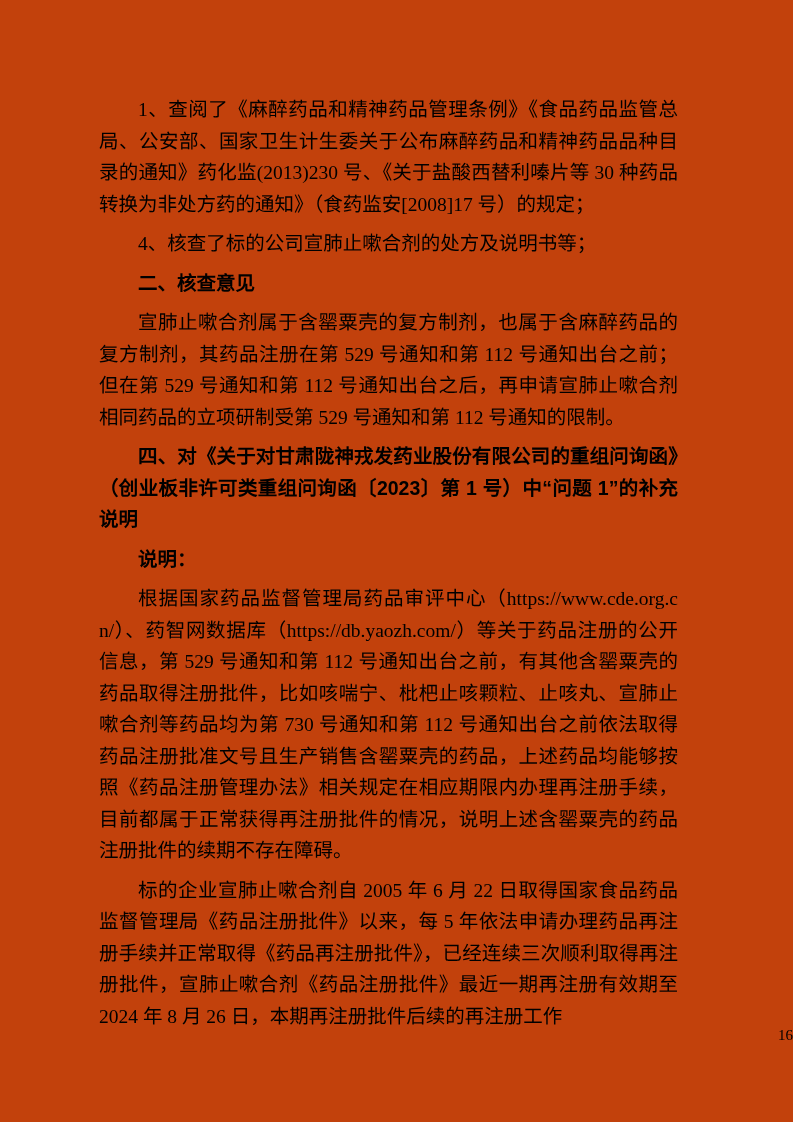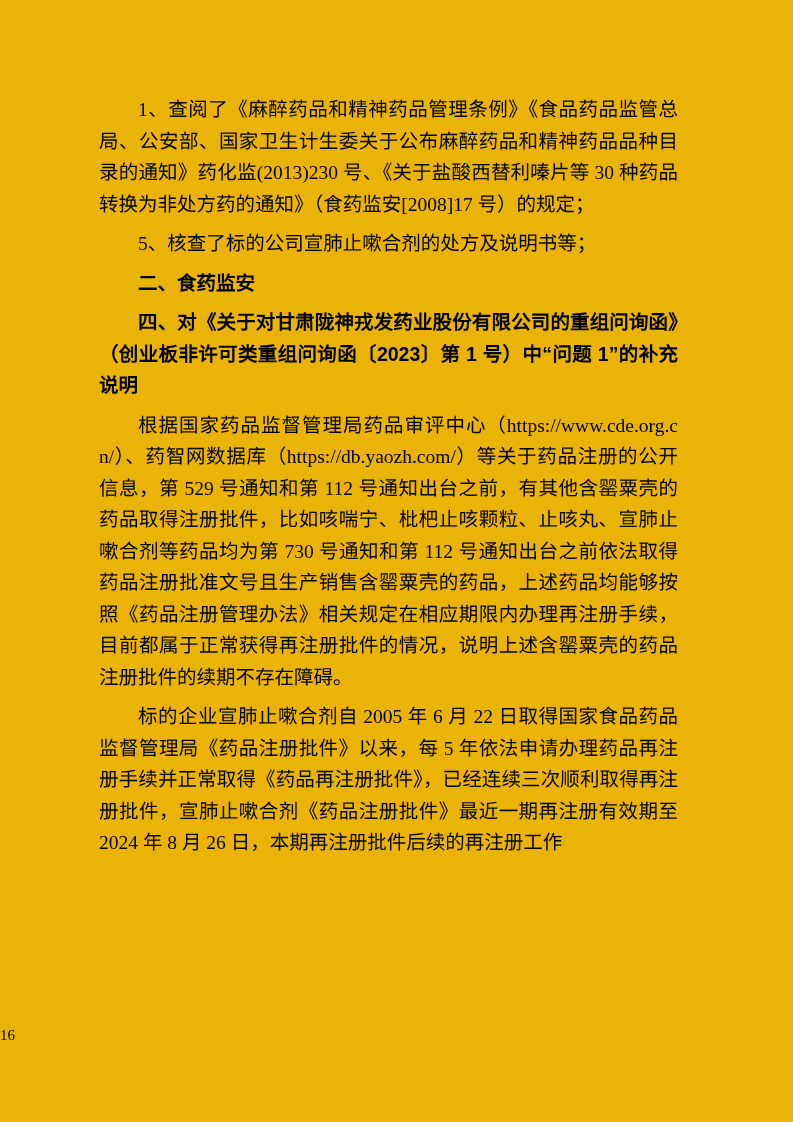--- a/index.html
+++ b/index.html
@@ -5,21 +5,21 @@
   html, body {
     margin: 0;
     padding: 0;
     background: #e8e8e8;
   }
   .page {
     position: relative;
     width: 793px;
     height: 1122px;
     margin: 0 auto;
-    background: #eab308;
+    background: #c2410c;
     overflow: hidden;
     font-family: "Liberation Serif", "DejaVu Serif", serif;
     color: #000000;
   }
   .content {
     position: absolute;
     left: 99px;
     top: 94px;
     width: 579px;
     font-size: 19.5px;
@@ -39,33 +39,35 @@
     margin-top: 7px;
   }
   .content p.space-before-sm {
     margin-top: 6px;
   }
   .page-number {
     position: absolute;
     left: 0;
     top: 1026px;
     width: 100%;
-    text-align: left;
+    text-align: right;
     font-size: 15px;
     line-height: 18px;
     font-family: "Liberation Serif", "DejaVu Serif", serif;
     color: #000000;
   }
 </style>
 </head>
 <body>
 
 <div class="page">
   <div class="content">
     <p class="body">1、查阅了《麻醉药品和精神药品管理条例》《食品药品监管总局、公安部、国家卫生计生委关于公布麻醉药品和精神药品品种目录的通知》药化监(2013)230 号、《关于盐酸西替利嗪片等 30 种药品转换为非处方药的通知》（食药监安[2008]17 号）的规定；</p>
-    <p class="body">5、核查了标的公司宣肺止嗽合剂的处方及说明书等；</p>
-    <p class="heading">二、食药监安</p>
+    <p class="body">4、核查了标的公司宣肺止嗽合剂的处方及说明书等；</p>
+    <p class="heading">二、核查意见</p>
+    <p class="body">宣肺止嗽合剂属于含罂粟壳的复方制剂，也属于含麻醉药品的复方制剂，其药品注册在第 529 号通知和第 112 号通知出台之前；但在第 529 号通知和第 112 号通知出台之后，再申请宣肺止嗽合剂相同药品的立项研制受第 529 号通知和第 112 号通知的限制。</p>
     <p class="heading space-before">四、对《关于对甘肃陇神戎发药业股份有限公司的重组问询函》（创业板非许可类重组问询函〔2023〕第 1 号）中“问题 1”的补充说明</p>
+    <p class="heading">说明：</p>
     <p class="body">根据国家药品监督管理局药品审评中心（https://www.cde.org.cn/）、药智网数据库（https://db.yaozh.com/）等关于药品注册的公开信息，第 529 号通知和第 112 号通知出台之前，有其他含罂粟壳的药品取得注册批件，比如咳喘宁、枇杷止咳颗粒、止咳丸、宣肺止嗽合剂等药品均为第 730 号通知和第 112 号通知出台之前依法取得药品注册批准文号且生产销售含罂粟壳的药品，上述药品均能够按照《药品注册管理办法》相关规定在相应期限内办理再注册手续，目前都属于正常获得再注册批件的情况，说明上述含罂粟壳的药品注册批件的续期不存在障碍。</p>
     <p class="body space-before-sm">标的企业宣肺止嗽合剂自 2005 年 6 月 22 日取得国家食品药品监督管理局《药品注册批件》以来，每 5 年依法申请办理药品再注册手续并正常取得《药品再注册批件》，已经连续三次顺利取得再注册批件，宣肺止嗽合剂《药品注册批件》最近一期再注册有效期至 2024 年 8 月 26 日，本期再注册批件后续的再注册工作</p>
   </div>
   <div class="page-number">16</div>
 </div>
 
 </body></html>

